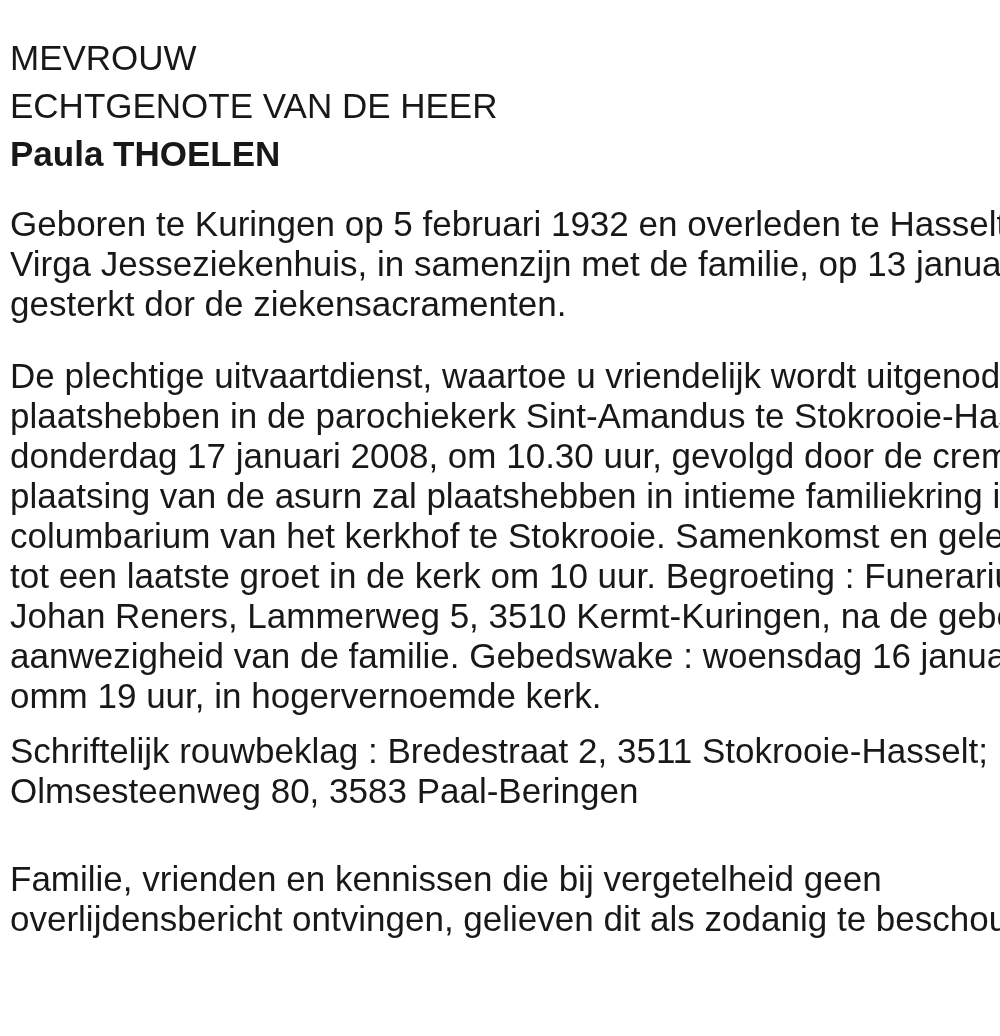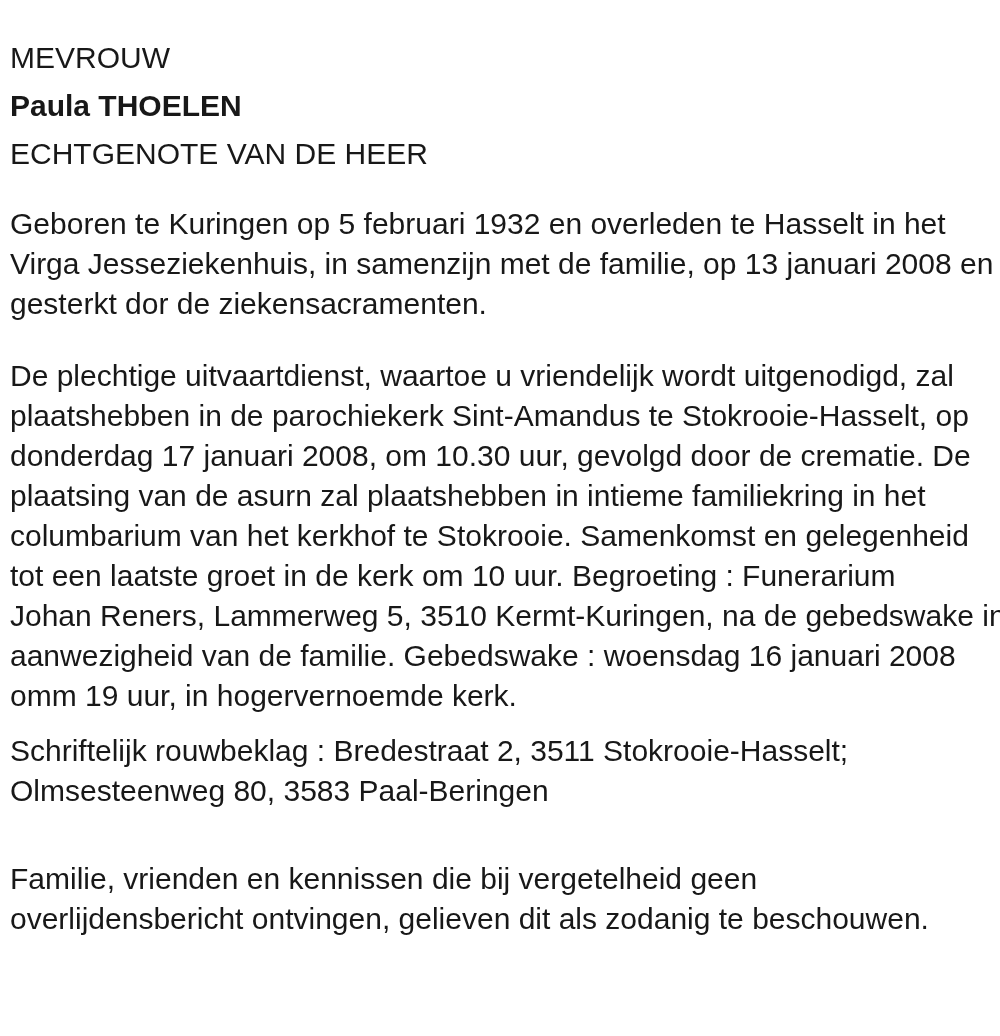--- a/index.html
+++ b/index.html
@@ -11,21 +11,21 @@
     height: 1036px;
     background: #ffffff;
     overflow: hidden;
   }
   .page {
     box-sizing: border-box;
     width: 1000px;
     height: 1036px;
     padding: 34px 20px 0 10px;
     font-family: "Liberation Sans", "DejaVu Sans", sans-serif;
-    font-size: 30px;
+    font-size: 35px;
     color: #181818;
     -webkit-font-smoothing: antialiased;
   }
   .header-line {
     line-height: 48px;
     white-space: pre;
     font-weight: 400;
   }
   .header-line.bold {
     font-weight: 700;
@@ -41,22 +41,22 @@
   .para.third  { margin-top: 15px; }
   .para.fourth { margin-top: 48px; }
 </style>
 </head>
 <body>
 
 <div class="page">
 
   <header>
     <div class="header-line">MEVROUW</div>
+    <div class="header-line">ECHTGENOTE VAN DE HEER</div>
     <div class="header-line bold">Paula THOELEN</div>
-    <div class="header-line">ECHTGENOTE VAN DE HEER</div>
   </header>
 
   <p class="para first">Geboren te Kuringen op 5 februari 1932 en overleden te Hasselt in het
 Virga Jesseziekenhuis, in samenzijn met de familie, op 13 januari 2008 en
 gesterkt dor de ziekensacramenten.</p>
 
   <p class="para second">De plechtige uitvaartdienst, waartoe u vriendelijk wordt uitgenodigd, zal
 plaatshebben in de parochiekerk Sint-Amandus te Stokrooie-Hasselt, op
 donderdag 17 januari 2008, om 10.30 uur, gevolgd door de crematie. De
 plaatsing van de asurn zal plaatshebben in intieme familiekring in het

